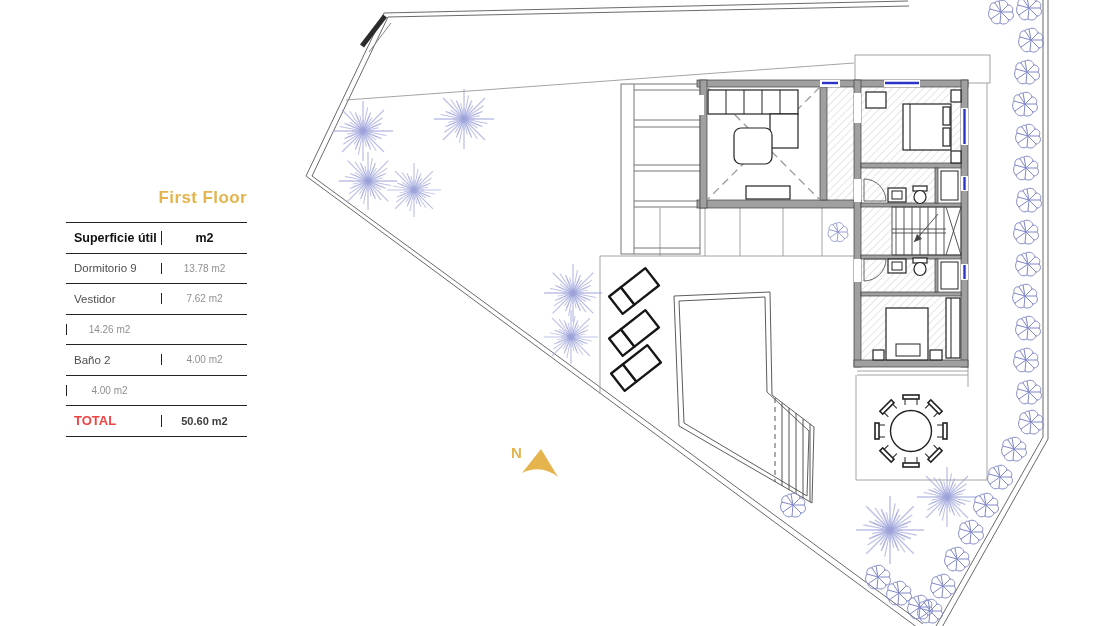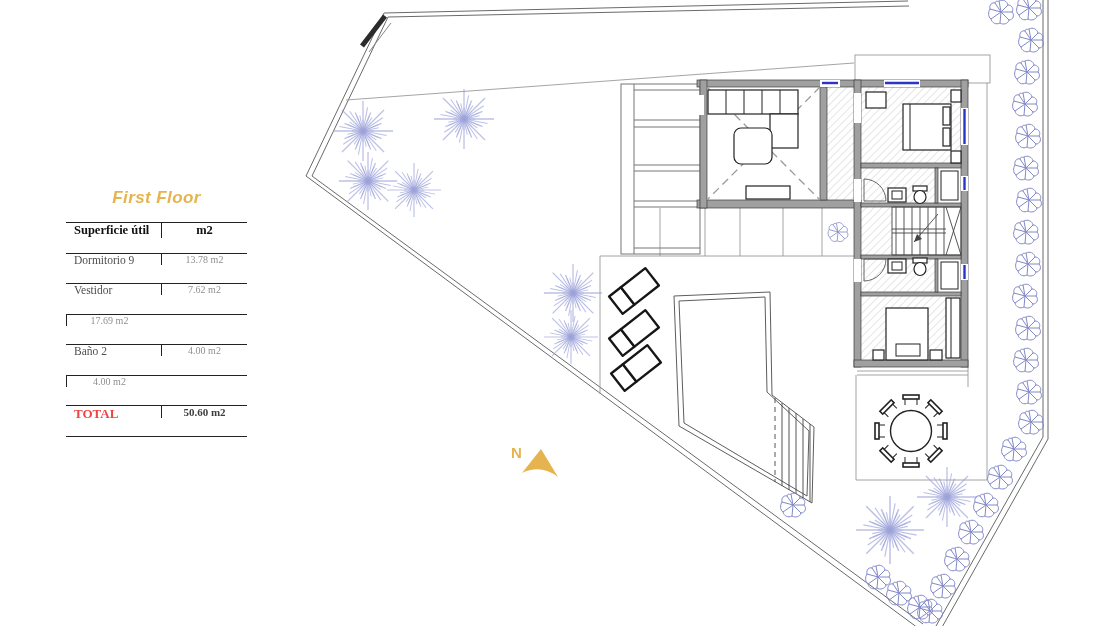--- a/index.html
+++ b/index.html
@@ -4,24 +4,24 @@
 <style>
   :root{
     --gold:#e5b44e; --tree:#9aa0d8; --shrub:#8289c8;
     --wall:#a0a0a0; --window:#2a35c8; --hatch:#cbcbcb;
   }
   html,body{margin:0;padding:0;}
   body{width:1110px;height:626px;position:relative;background:#fff;
        font-family:"Liberation Sans",sans-serif;overflow:hidden;}
   .plan-svg{position:absolute;left:0;top:0;}
   .panel{position:absolute;left:66px;top:188px;width:181px;}
-  .panel-title{text-align:center;font-style:italic;font-weight:bold;font-size:17px;
+  .panel-title{text-align:right;font-weight:bold;font-size:17px;
        color:var(--gold);letter-spacing:.4px;margin:0 0 14px 0;}
   .area-table{border-bottom:1.8px solid #222;}
-  .arow{display:flex;align-items:flex-start;height:29.5px;border-top:1.8px solid #222;font-family:Liberation Serif, serif;}
+  .arow{display:flex;align-items:center;height:29.5px;border-top:1.8px solid #222;}
   .arow .lbl{flex:1;display:flex;align-items:center;padding-left:8px;
        font-size:11.5px;color:#4e4e4e;}
   .arow .val{width:85px;display:flex;align-items:center;justify-content:center;
        border-left:1.8px solid #222;font-size:10px;color:#8f8f8f;}
   .arow.head .lbl,.arow.head .val{font-size:12.5px;font-weight:bold;color:#111;}
   .arow.total .lbl{font-size:13px;font-weight:bold;color:#ef4444;}
   .arow.total .val{font-size:11px;font-weight:bold;color:#3d3d3d;}
   
   .bnd{fill:none;stroke:#6a6a6a;stroke-width:1;}
   .thin{fill:none;stroke:#9a9a9a;stroke-width:.9;}
@@ -320,21 +320,21 @@
       </div>
       <div class="arow">
         <div class="lbl">Dormitorio 9</div>
         <div class="val">13.78 m2</div>
       </div>
       <div class="arow">
         <div class="lbl">Vestidor</div>
         <div class="val">7.62 m2</div>
       </div>
       <div class="arow">
-        <div class="val">17.69 m2</div>
+        <div class="val">14.26 m2</div>
       </div>
       <div class="arow">
         <div class="lbl">Baño 2</div>
         <div class="val">4.00 m2</div>
       </div>
       <div class="arow">
         <div class="val">4.00 m2</div>
       </div>
       <div class="arow total">
         <div class="lbl">TOTAL</div>

